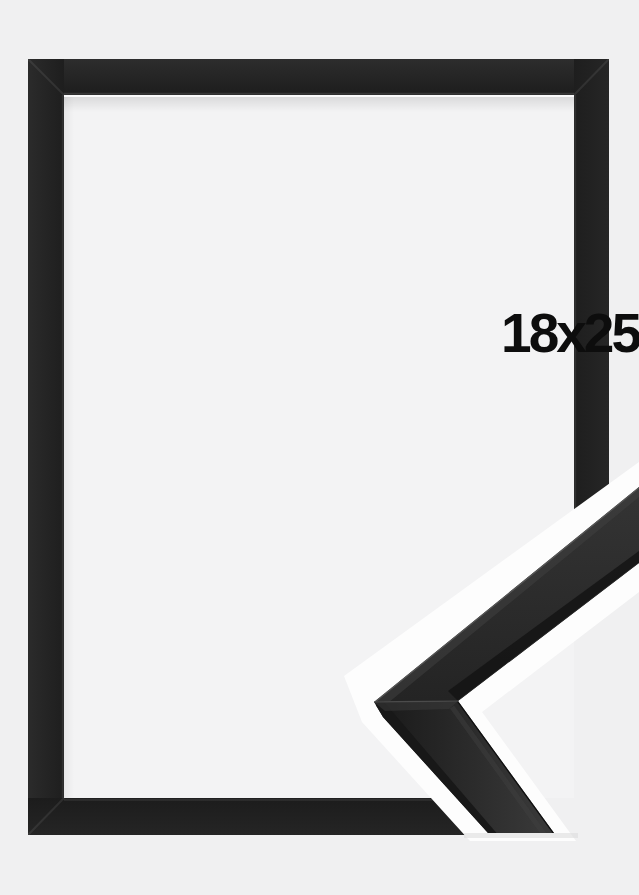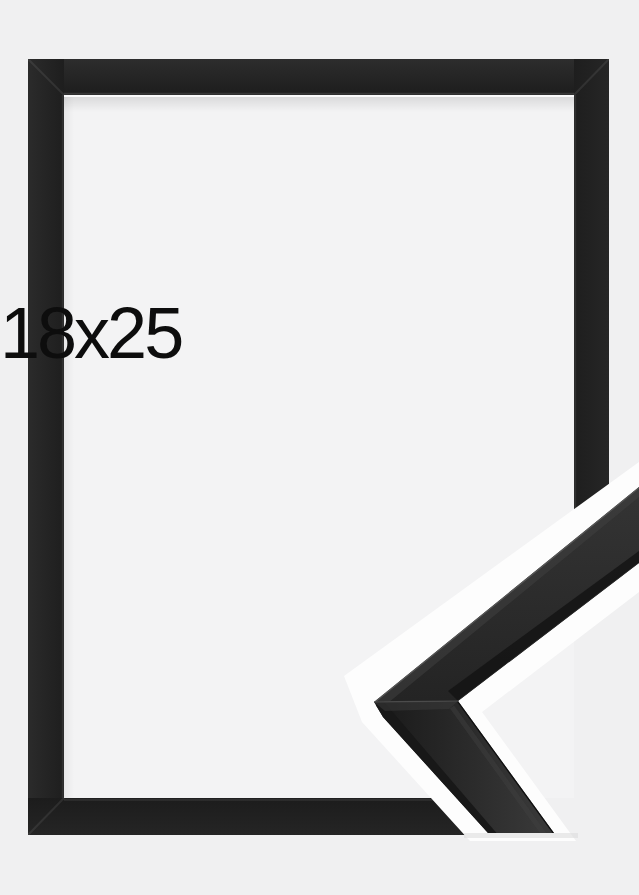--- a/index.html
+++ b/index.html
@@ -13,23 +13,23 @@
     width: 639px; height: 895px;
     overflow: hidden;
     background: #f0f0f1;
   }
   .stage svg { position: absolute; left: 0; top: 0; display: block; }
   .size-label {
     position: absolute;
     left: 0; top: 287px;
     width: 639px; height: 92px;
     line-height: 92px;
-    text-align: left;
-    font-size: 72px;
-    font-weight: normal;
+    text-align: right;
+    font-size: 55px;
+    font-weight: bold;
     letter-spacing: -3px;
     color: #0d0d0d;
     user-select: none;
   }
 </style>
 </head>
 <body>
 
 <div class="stage">
 

